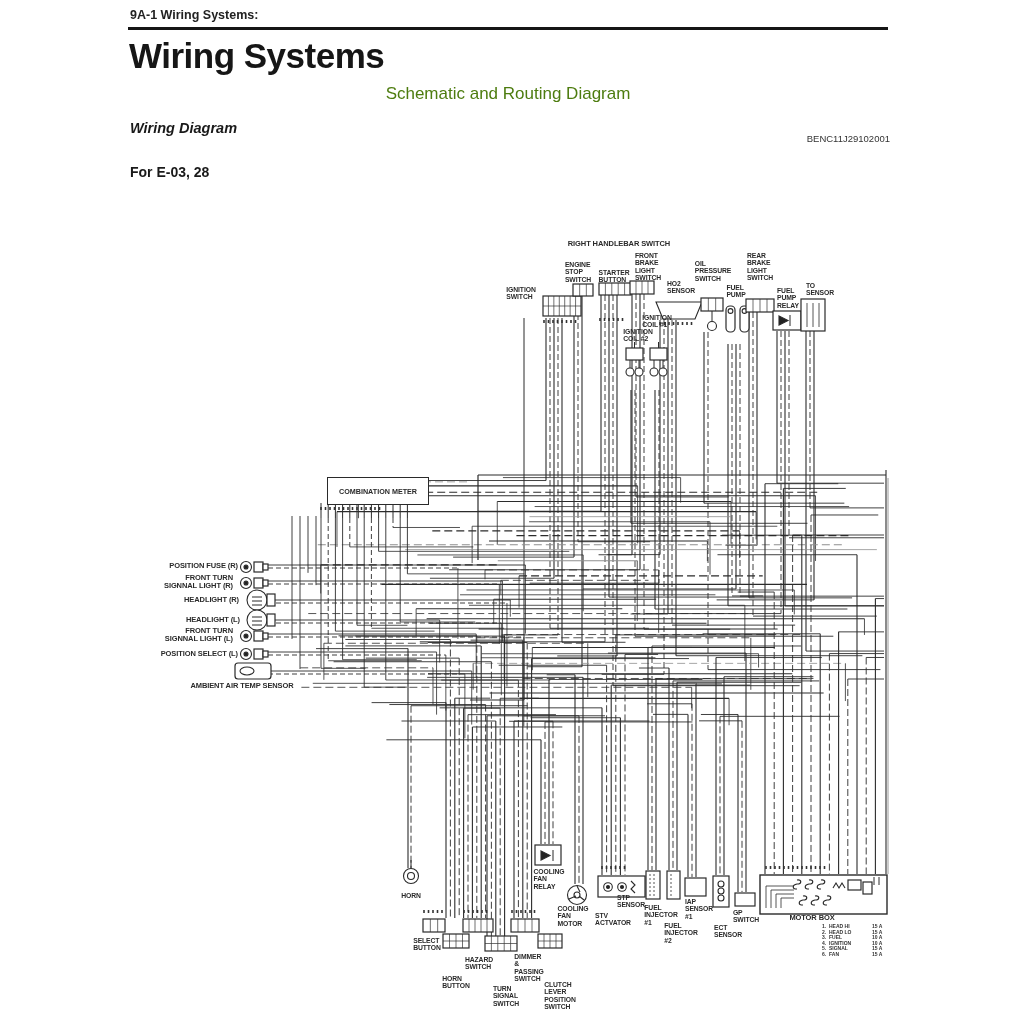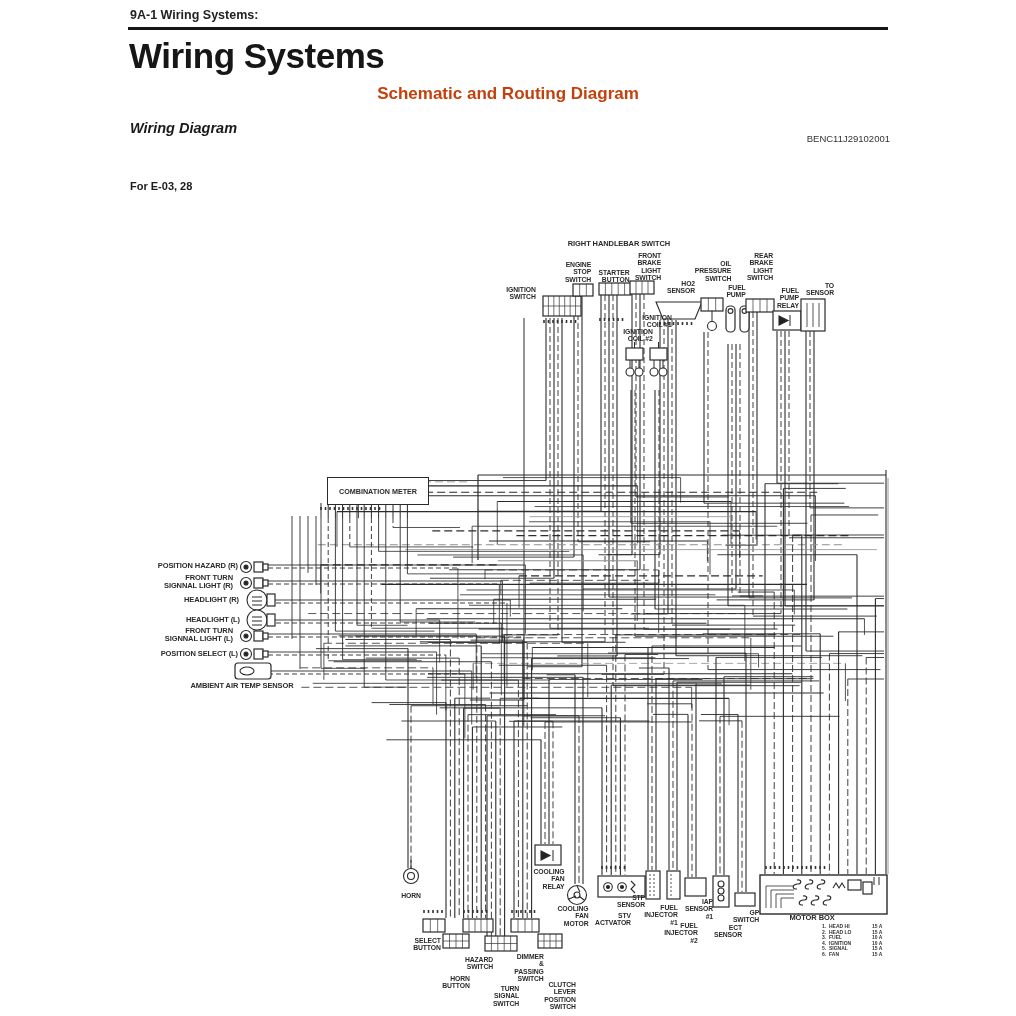--- a/index.html
+++ b/index.html
@@ -2,28 +2,28 @@
 <html><head>
 <meta charset="utf-8">
 <style>
   html,body{margin:0;padding:0;background:#fff;}
   #page{position:relative;width:1016px;height:1016px;background:#ffffff;overflow:hidden;
         font-family:"Liberation Sans",sans-serif;color:#1a1a1a;}
   .abs{position:absolute;}
   .crumb{left:130px;top:8px;font-size:12.5px;font-weight:bold;color:#222;}
   .rule{left:128px;top:27px;width:760px;height:3px;background:#151515;}
   .title{left:129px;top:36px;font-size:35px;font-weight:bold;letter-spacing:-0.5px;color:#161616;}
-  .subtitle{left:130px;top:84px;width:756px;text-align:center;font-size:17px;font-weight:bold;color:#c2410c;}
+  .subtitle{left:130px;top:84px;width:756px;text-align:center;font-size:17px;font-weight:normal;color:#4d7c0f;}
   .sect{left:130px;top:120px;font-size:14.5px;font-weight:bold;font-style:italic;}
   .code{left:700px;top:133px;width:190px;text-align:right;font-size:9.5px;color:#333;}
   .refer{left:130px;top:148px;font-size:12.5px;color:#222;}
-  .model{left:130px;top:180px;font-size:11px;font-weight:bold;}
+  .model{left:130px;top:164px;font-size:14px;font-weight:bold;}
   .lbl{position:absolute;font-weight:bold;white-space:pre-line;line-height:1.1;
        font-size:6.8px;color:#2a2a2a;letter-spacing:-0.1px;}
-  .lbl.c{transform:translateX(-50%);text-align:right;}
+  .lbl.c{transform:translateX(-50%);text-align:left;}
   .lbl.r{text-align:right;}
   .lbl.big{font-size:7.5px;}
   .meterbox{left:327px;top:477px;width:100px;height:26px;border:1.4px solid #2a2a2a;
             display:flex;align-items:center;justify-content:center;background:#fff;z-index:3;}
   .meterbox span{font-size:7.2px;font-weight:bold;color:#2a2a2a;}
   svg#wires-svg{position:absolute;left:0;top:0;z-index:1;}
   .lblwrap{z-index:4;}
   .fuselist{left:822px;top:924px;width:66px;z-index:4;}
   .frow{display:flex;font-size:5px;line-height:5.6px;color:#333;font-weight:bold;}
   .frow .no{width:7px;}
@@ -676,21 +676,21 @@
   <div class="lbl c lblwrap" style="left:788px;top:287px">FUEL
 PUMP
 RELAY</div>
   <div class="lbl c lblwrap" style="left:820px;top:282px">TO
 SENSOR</div>
   <div class="lbl c lblwrap" style="left:657px;top:314px">IGNITION
 COIL #1</div>
   <div class="lbl c lblwrap" style="left:638px;top:328px">IGNITION
 COIL #2</div>
 
-  <div class="lbl r big lblwrap" style="right:778px;top:562px">POSITION HAZARD (R)</div>
+  <div class="lbl r big lblwrap" style="right:778px;top:562px">POSITION FUSE (R)</div>
   <div class="lbl r big lblwrap" style="right:783px;top:574px">FRONT TURN
 SIGNNAL LIGHT (R)</div>
   <div class="lbl r big lblwrap" style="right:777px;top:596px">HEADLIGHT (R)</div>
   <div class="lbl r big lblwrap" style="right:776px;top:616px">HEADLIGHT (L)</div>
   <div class="lbl r big lblwrap" style="right:783px;top:627px">FRONT TURN
 SIGNNAL LIGHT (L)</div>
   <div class="lbl r big lblwrap" style="right:778px;top:650px">POSITION SELECT (L)</div>
   <div class="lbl c big lblwrap" style="left:242px;top:682px">AMBIENT AIR TEMP SENSOR</div>
 
   <div class="lbl c lblwrap" style="left:411px;top:892px">HORN</div>

